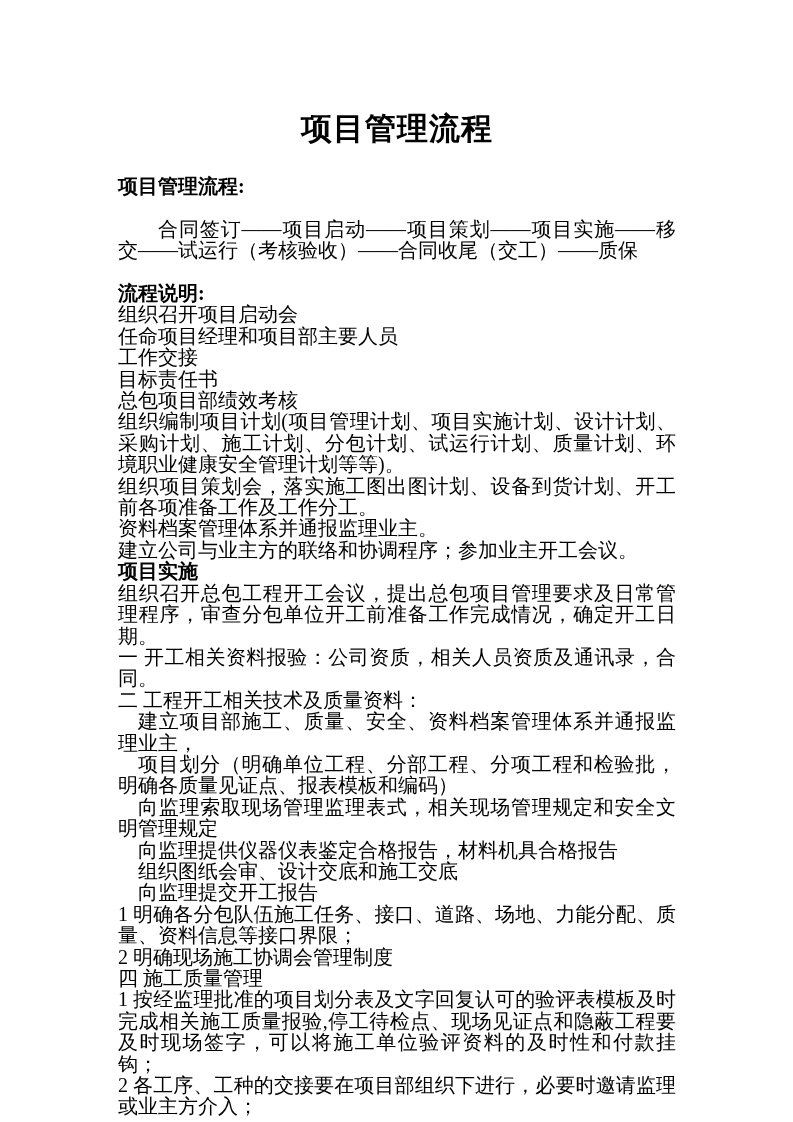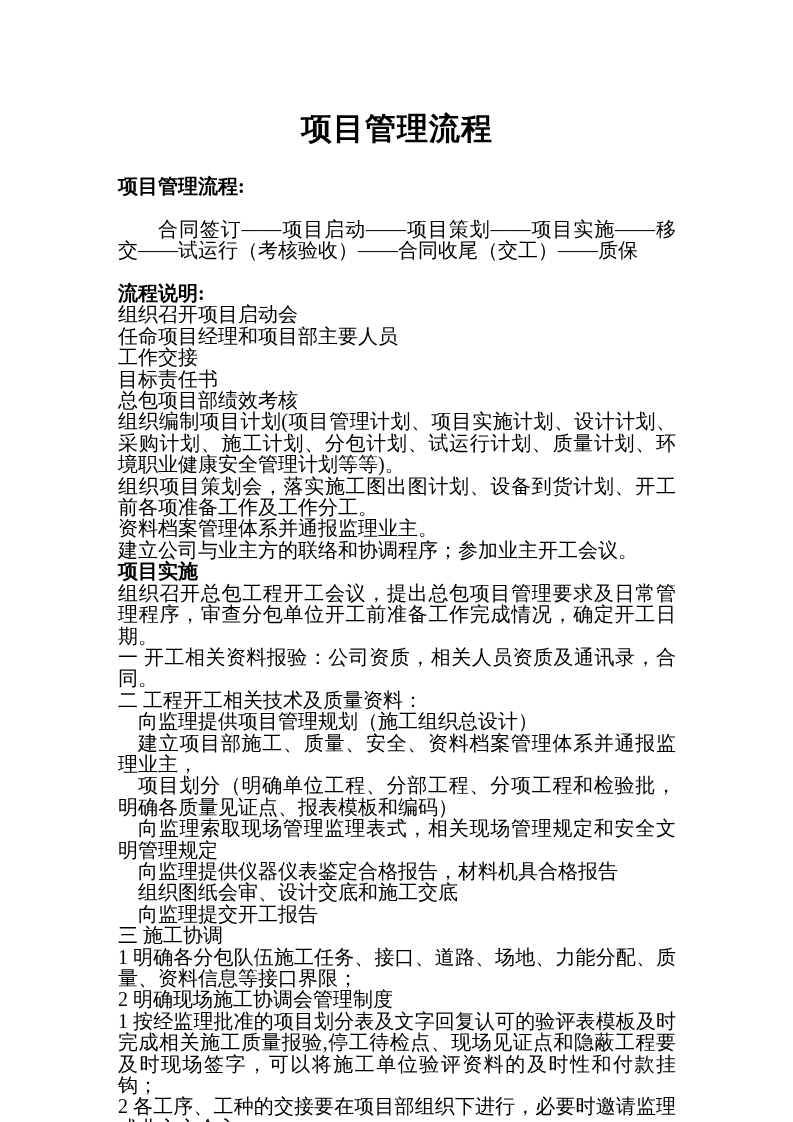--- a/index.html
+++ b/index.html
@@ -61,26 +61,25 @@
 
   <p>组织编制项目计划(项目管理计划、项目实施计划、设计计划、采购计划、施工计划、分包计划、试运行计划、质量计划、环境职业健康安全管理计划等等)。</p>
   <p>组织项目策划会，落实施工图出图计划、设备到货计划、开工前各项准备工作及工作分工。</p>
   <p>资料档案管理体系并通报监理业主。</p>
   <p>建立公司与业主方的联络和协调程序；参加业主开工会议。</p>
 
   <p class="b">项目实施</p>
   <p>组织召开总包工程开工会议，提出总包项目管理要求及日常管理程序，审查分包单位开工前准备工作完成情况，确定开工日期。</p>
   <p>一 开工相关资料报验：公司资质，相关人员资质及通讯录，合同。</p>
   <p>二 工程开工相关技术及质量资料：</p>
-  <p class="ind1">向监理提供项目管理规划（施工组织总设计）</p>
   <p class="ind1">建立项目部施工、质量、安全、资料档案管理体系并通报监理业主，</p>
   <p class="ind1">项目划分（明确单位工程、分部工程、分项工程和检验批，明确各质量见证点、报表模板和编码）</p>
   <p class="ind1">向监理索取现场管理监理表式，相关现场管理规定和安全文明管理规定</p>
   <p class="ind1">向监理提供仪器仪表鉴定合格报告，材料机具合格报告</p>
   <p class="ind1">组织图纸会审、设计交底和施工交底</p>
   <p class="ind1">向监理提交开工报告</p>
-  <p>三 施工协调</p>
   <p>1 明确各分包队伍施工任务、接口、道路、场地、力能分配、质量、资料信息等接口界限；</p>
   <p>2 明确现场施工协调会管理制度</p>
+  <p>四 施工质量管理</p>
   <p>1 按经监理批准的项目划分表及文字回复认可的验评表模板及时完成相关施工质量报验,停工待检点、现场见证点和隐蔽工程要及时现场签字，可以将施工单位验评资料的及时性和付款挂钩；</p>
   <p>2 各工序、工种的交接要在项目部组织下进行，必要时邀请监理或业主方介入；</p>
 
 </div>
 
 </body></html>

